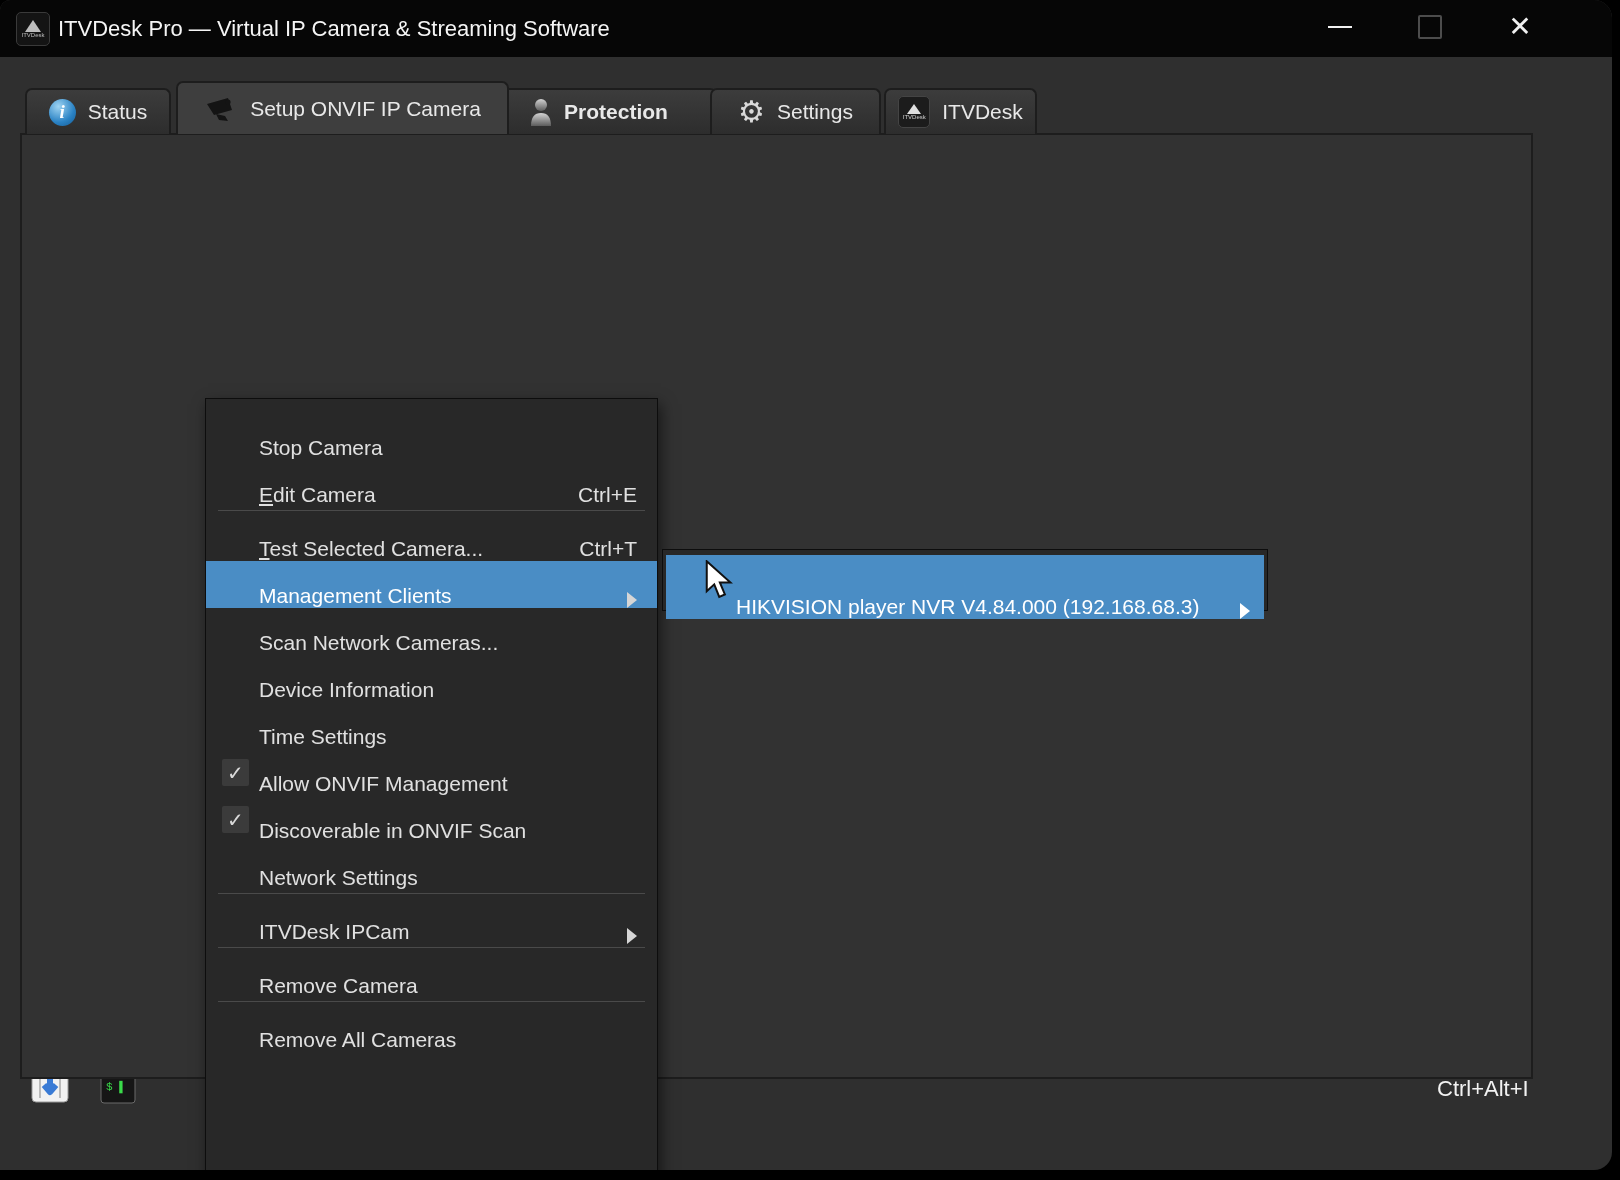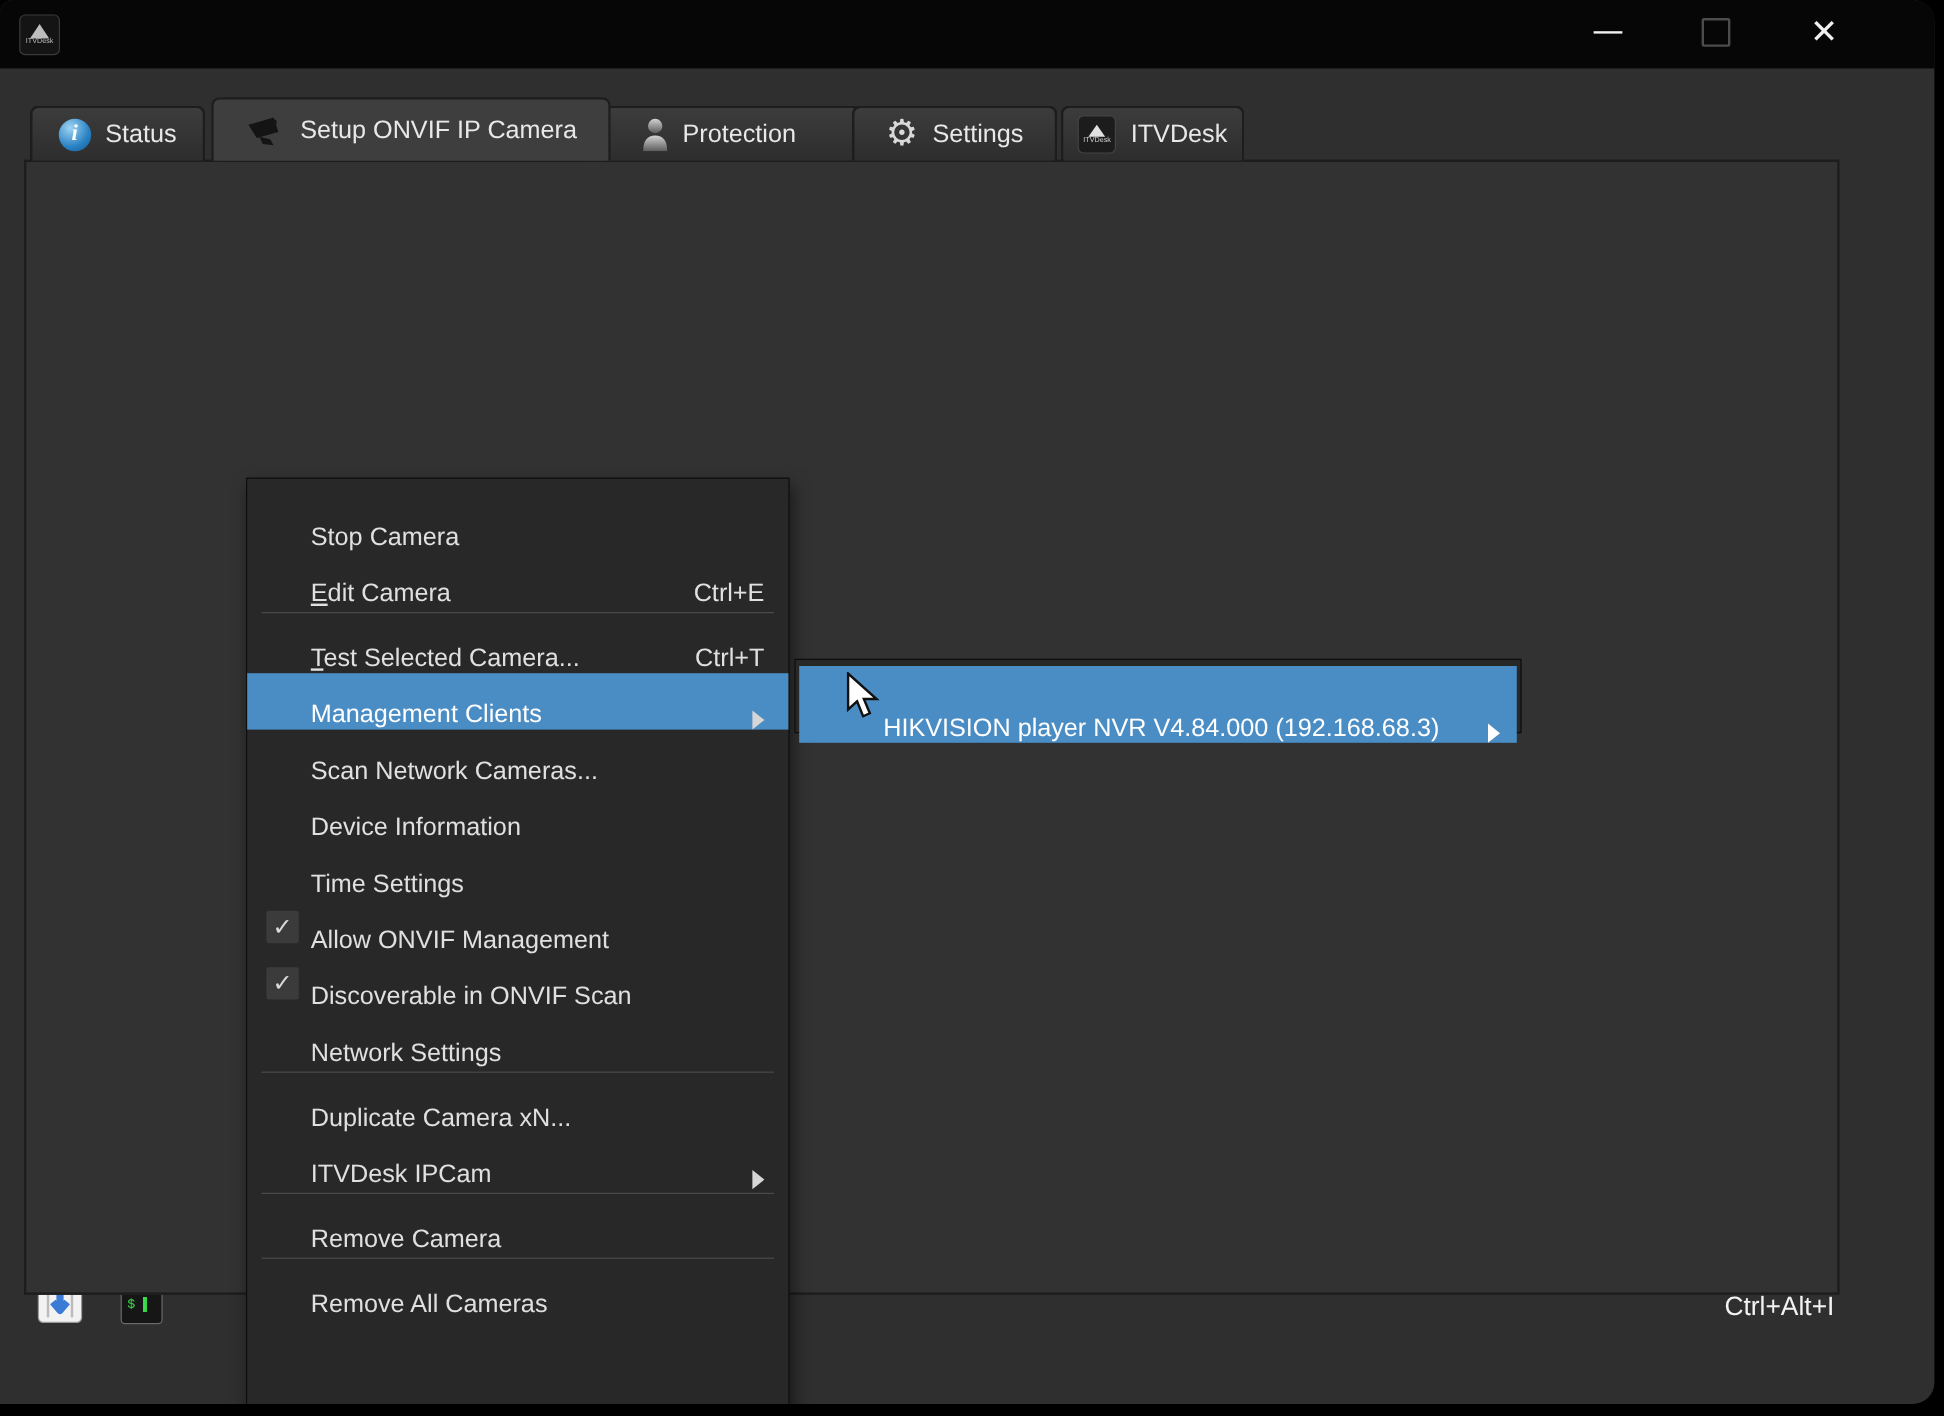--- a/index.html
+++ b/index.html
@@ -86,20 +86,21 @@
 <body>
 
 <div class="stage">
 <div class="window">
 
   <div class="titlebar">
     <div class="app-logo">
           <div class="tri"></div>
           <div class="tx">ITVDesk</div>
         </div>
+    <div class="title-text">ITVDesk Pro — Virtual IP Camera &amp; Streaming Software</div>
     <div class="wbtn min">
           <div class="glyph-min"></div>
         </div>
     <div class="wbtn max">
           <div class="glyph-max"></div>
         </div>
     <div class="wbtn close">
           <div class="glyph-close">✕</div>
         </div>
   </div>
@@ -110,21 +111,21 @@
     <span class="info-badge">i</span>
     <span>Status</span>
   </div>
   <div class="tab active" style="left:176px;width:333px;">
     <svg width="34" height="26" viewBox="0 0 34 26">
           <path d="M3 8 L24 2 L28 14 L10 19 Z M12 18 L15 24 L24 25 L21 20 Z" fill="#141414"></path>
           <circle cx="24" cy="6" r="2.6" fill="#141414"></circle>
         </svg>
     <span>Setup ONVIF IP Camera</span>
   </div>
-  <div class="tab" style="left:481px;width:236px;">
+  <div class="tab" style="left:481px;width:236px;font-weight:bold;">
     <svg width="22" height="28" viewBox="0 0 22 28">
       <defs>
             <linearGradient id="pg" x1="0" y1="0" x2="0" y2="1">
               <stop offset="0" stop-color="#d2d2d2"></stop>
               <stop offset="1" stop-color="#5c5c5c"></stop>
             </linearGradient>
           </defs>
       <circle cx="11" cy="7" r="6" fill="url(#pg)"></circle>
           <path d="M1 28 Q1 15 11 15 Q21 15 21 28 Z" fill="url(#pg)"></path>
         </svg>
@@ -339,23 +340,20 @@
         </div>
     <div class="mi">
           <span class="check">✓</span>
           <span>Discoverable in ONVIF Scan</span>
         </div>
     <div class="mi">
           <span>Network Settings</span>
         </div>
     <div class="msep"></div>
     <div class="mi">
-          <span>Duplicate Camera xN...</span>
-        </div>
-    <div class="mi">
           <span>ITVDesk IPCam</span>
           <span class="arrow"></span>
         </div>
     <div class="msep"></div>
     <div class="mi">
           <span>Remove Camera</span>
         </div>
     <div class="msep"></div>
     <div class="mi">
           <span>Remove All Cameras</span>

